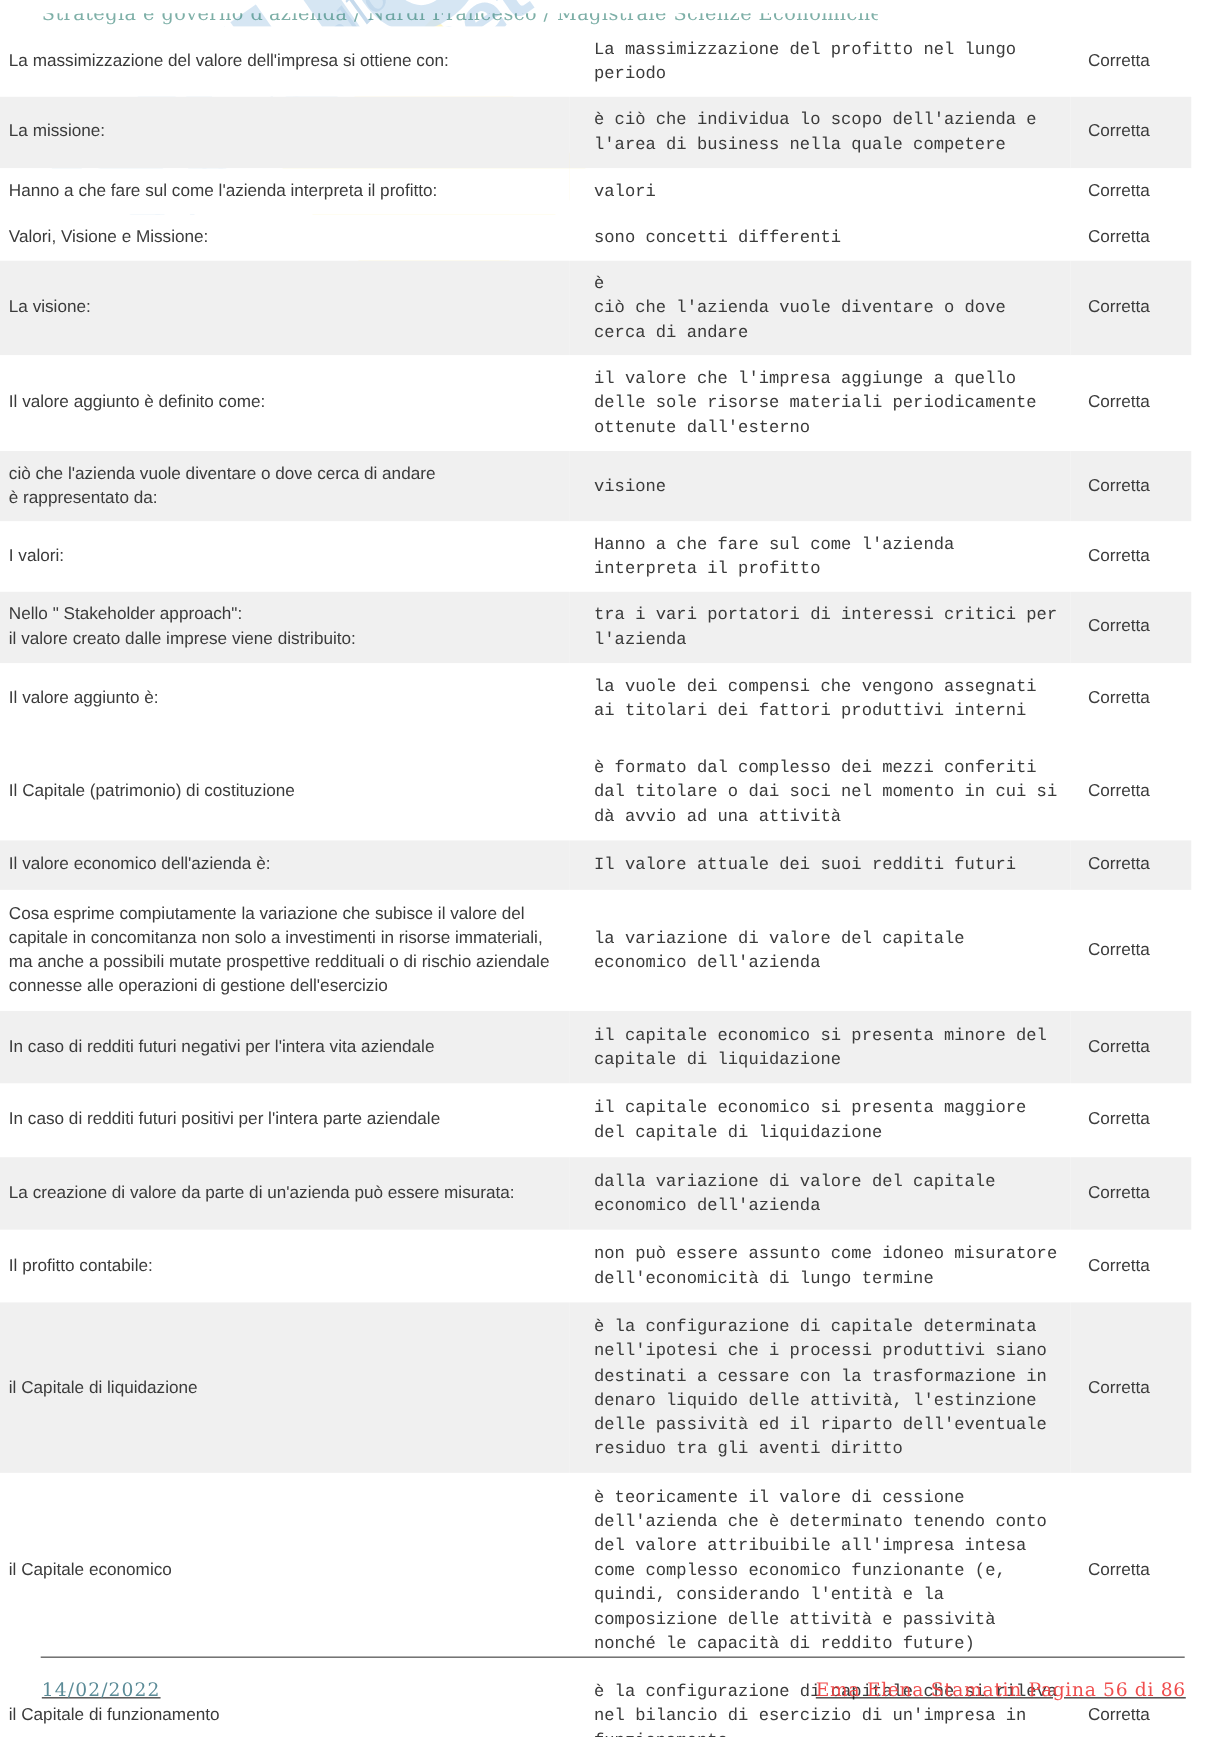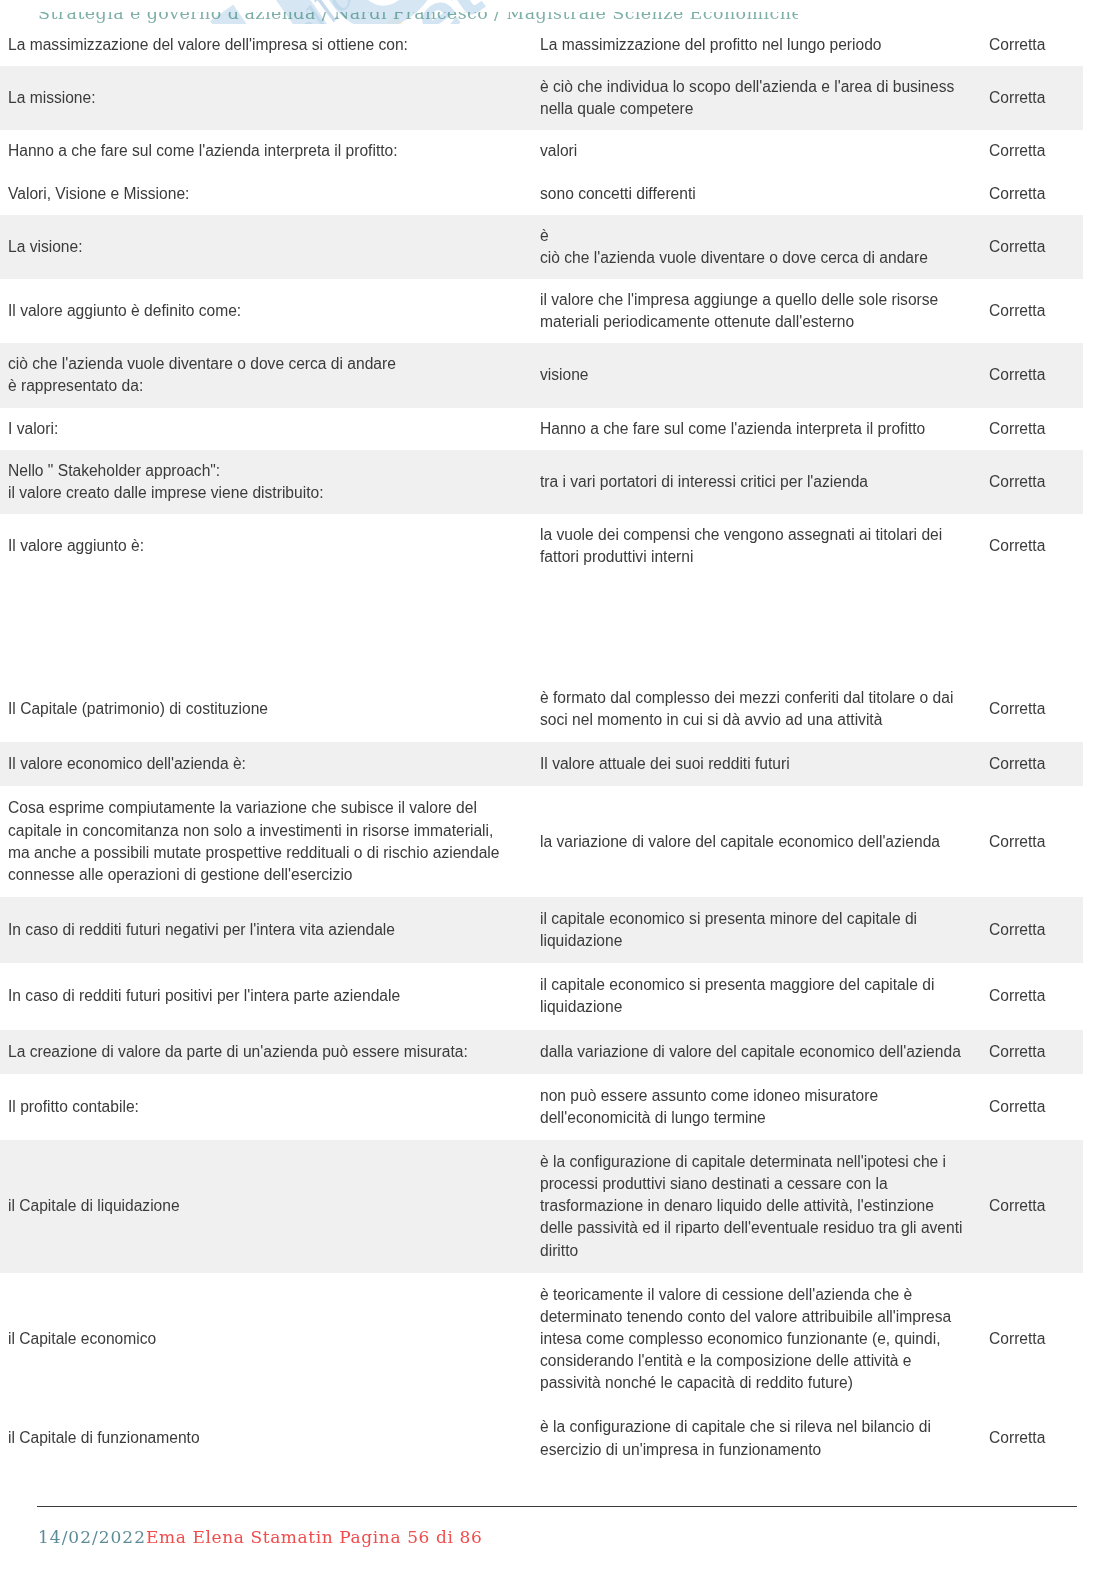--- a/index.html
+++ b/index.html
@@ -105,21 +105,21 @@
     table-layout: fixed;
   }
   .qtable td {
     vertical-align: middle;
     font-size: 15.6px;
     line-height: 1.42;
     color: #3b3b3b;
     padding: 10px 10px 10px 0;
   }
   .qtable .c-q   { width: 518px; padding-left: 8px; }
-  .qtable .c-a   { width: 455px; padding-left: 22px; }
+  .qtable .c-a   { width: 455px; padding-left: 22px; font-family: Liberation Mono, monospace; }
   .qtable .c-r   { width: 110px; padding-left: 16px; white-space: nowrap; }
 
   .qtable tr.odd  td { background: #ffffff; }
   .qtable tr.even td { background: #f0f0f0; }
 
   
   #table-block-1 { position: absolute; top: 24px; left: 0; width: 903px; }
   
   #table-block-2 { position: absolute; top: 676px; left: 0; width: 952px; }
   #table-block-2 .qtable { width: 1046px; }
@@ -133,24 +133,25 @@
     top: 1506px;
     z-index: 4;
   }
   #footer .rule {
     border-top: 1.4px solid #3a3a3a;
     width: 1040px;
     margin-left: -1px;
   }
   #footer .frow {
     display: flex;
-    justify-content: flex-start;
+    justify-content: space-between;
     align-items: baseline;
     margin-top: 20px;
     width: 1040px;
+    text-decoration: underline;
   }
   #footer .fdate {
     font-family: "DejaVu Serif", serif;
     font-size: 17px;
     letter-spacing: 1px;
     color: #4a7f8c;
     opacity: 0.9;
   }
   #footer .fpage {
     font-family: "DejaVu Serif", serif;

